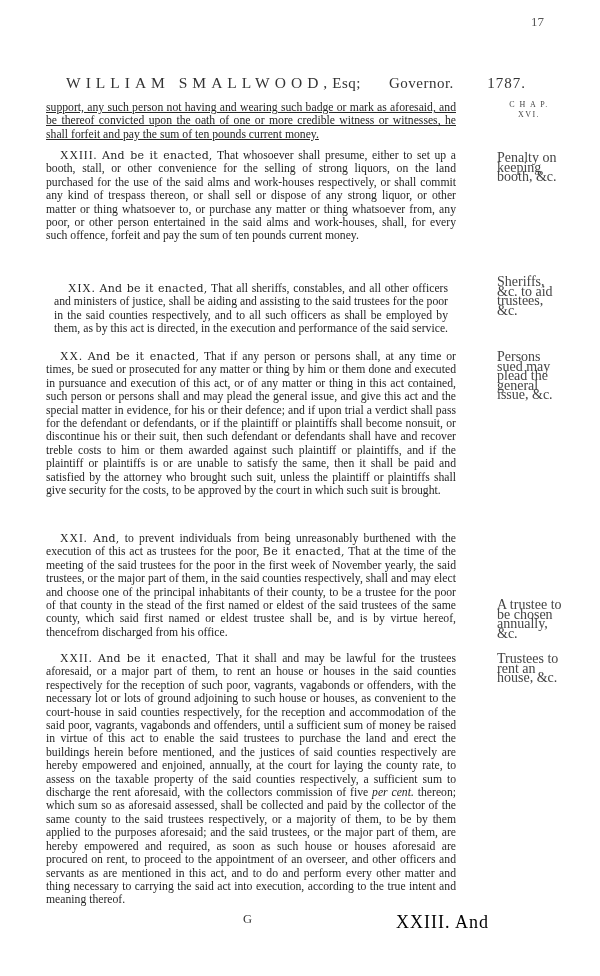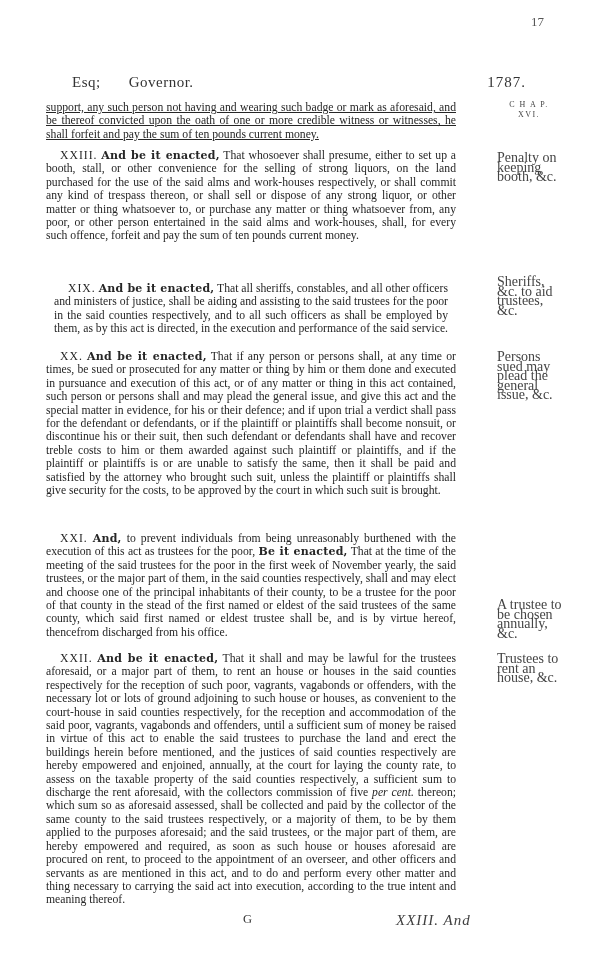--- a/index.html
+++ b/index.html
@@ -12,57 +12,58 @@
     .page-mark {
       position: absolute; left: 531px; top: 14px;
       font-size: 13px; color: #555; text-align: right;
     }
     .header {
       position: absolute; left: 66px; top: 74px; width: 460px;
       font-size: 15px; letter-spacing: 0.5px; color: #333;
       display: flex; align-items: baseline;
     }
     .header .name { letter-spacing: 5px; font-size: 15.5px; }
-    .header .esq { margin-left: 6px; }
+    .header .esq { }
     .header .gov { margin-left: 28px; }
     .header .year { margin-left: auto; font-size: 15px; letter-spacing: 1px; }
     .chap {
       position: absolute; left: 494px; top: 100px; width: 70px;
       text-align: center; font-size: 8px; line-height: 10px; letter-spacing: 1.5px; color: #444;
     }
     .body-col {
       position: absolute; left: 46px; width: 410px;
       font-size: 11.7px; line-height: 13.4px; text-align: justify;
       color: #262626;
     }
     .para-first { text-indent: 0; text-decoration: underline; }
     .para { text-indent: 14px; }
     .sec-num { letter-spacing: 1px; }
     .blackletter {
-      font-family: "DejaVu Serif", serif; font-weight: bold;
+      font-family: "DejaVu Serif", serif; font-weight: normal;
       font-size: 11px; letter-spacing: 0.2px;
     }
     .italic { font-style: italic; }
     .margin-note {
       position: absolute; left: 497px; width: 68px;
       font-size: 14px; line-height: 9.5px; color: #444;
     }
     .sig {
       position: absolute; top: 912px; left: 243px; font-size: 12.5px; color: #333;
     }
     .catch {
-      position: absolute; top: 912px; left: 396px; font-size: 15px; color: #404040; letter-spacing: 1px; font-style: italic;
+      position: absolute; top: 912px; left: 396px; font-size: 18px; color: #000000; letter-spacing: 1px;
     }
   </style>
 </head>
 <body>
 
 <div class="page-mark">17</div>
 
 <div class="header">
+  <span class="name">WILLIAM SMALLWOOD,</span>
   <span class="esq">Esq;</span>
   <span class="gov">Governor.</span>
   <span class="year">1787.</span>
 </div>
 
 <div class="chap">
   <div>C H A P.</div>
   <div>XVI.</div>
 </div>
 

